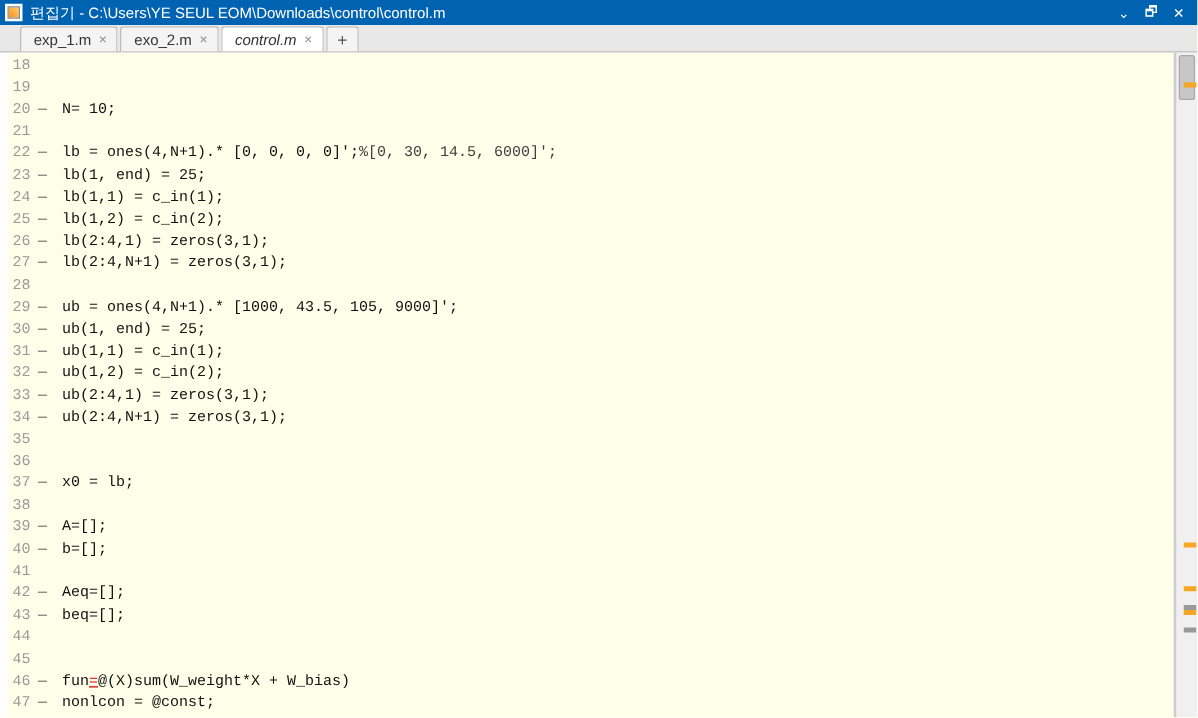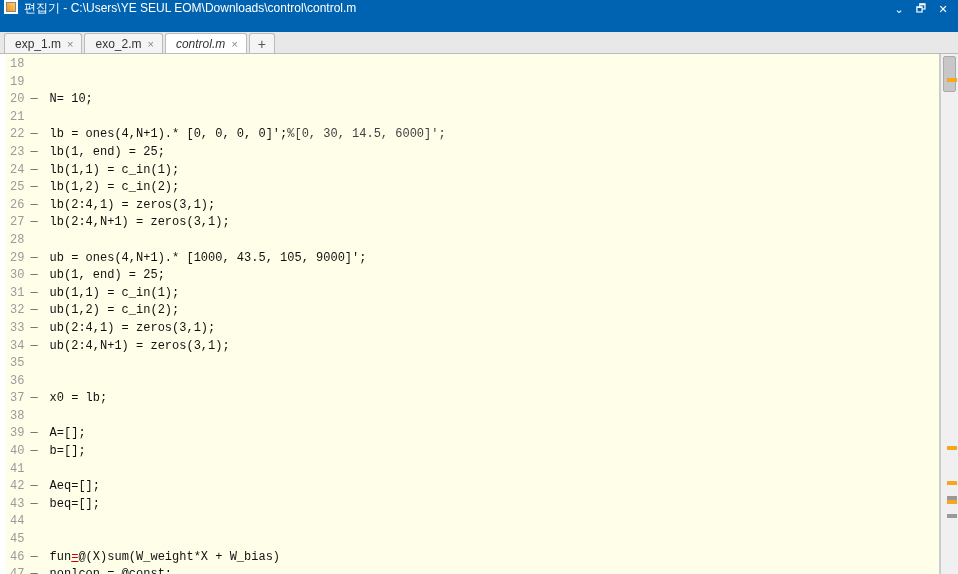--- a/index.html
+++ b/index.html
@@ -9,22 +9,23 @@
   width: 958px;
   height: 574px;
   overflow: hidden;
   background: #fff;
   display: flex;
   flex-direction: column;
 }
 .titlebar {
   background: #0063b1;
   color: #fff;
-  height: 32px;
+  height: 20px;
   display: flex;
+  align-items: center;
   padding: 0 4px;
   font-size: 12px;
   user-select: none;
 }
 .titlebar .app-icon {
   width: 14px; height: 14px; margin-right: 6px;
   background: #fff;
   display:inline-block;
   position:relative;
 }
@@ -42,21 +43,21 @@
   display:flex; align-items:center; justify-content:center;
   font-size:11px;
   cursor: pointer;
 }
 .tabbar {
   height: 22px;
   background: #e8e8e8;
   display: flex;
   align-items: flex-end;
   border-bottom: 1px solid #bbb;
-  padding-left: 4px;
+  padding-left: 16px;
   position:relative;
 }
 .tab {
   display:flex; align-items:center;
   height:20px;
   padding:0 8px 0 10px;
   font-size:12px;
   color:#333;
   background:#f4f4f4;
   border:1px solid #bbb;

